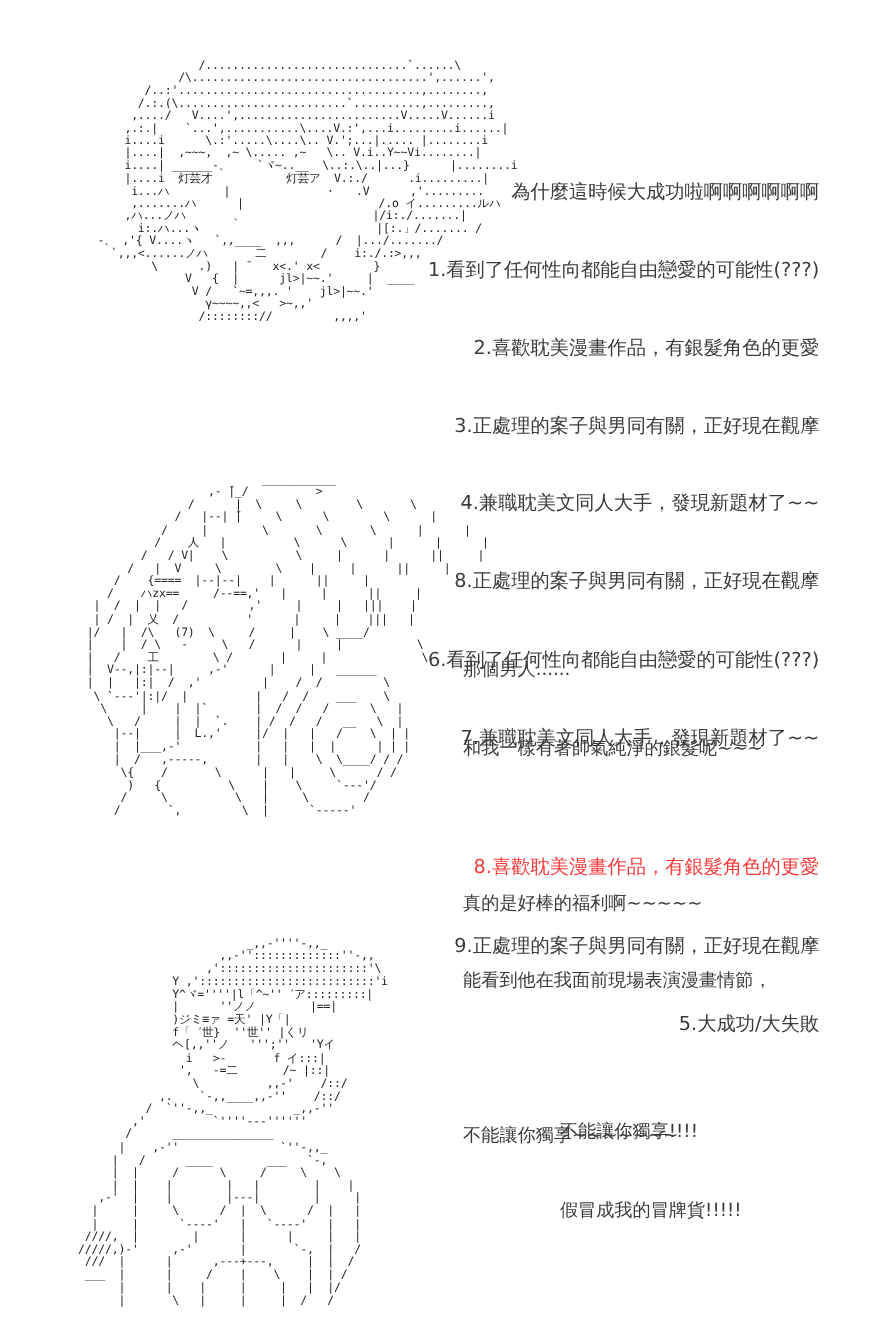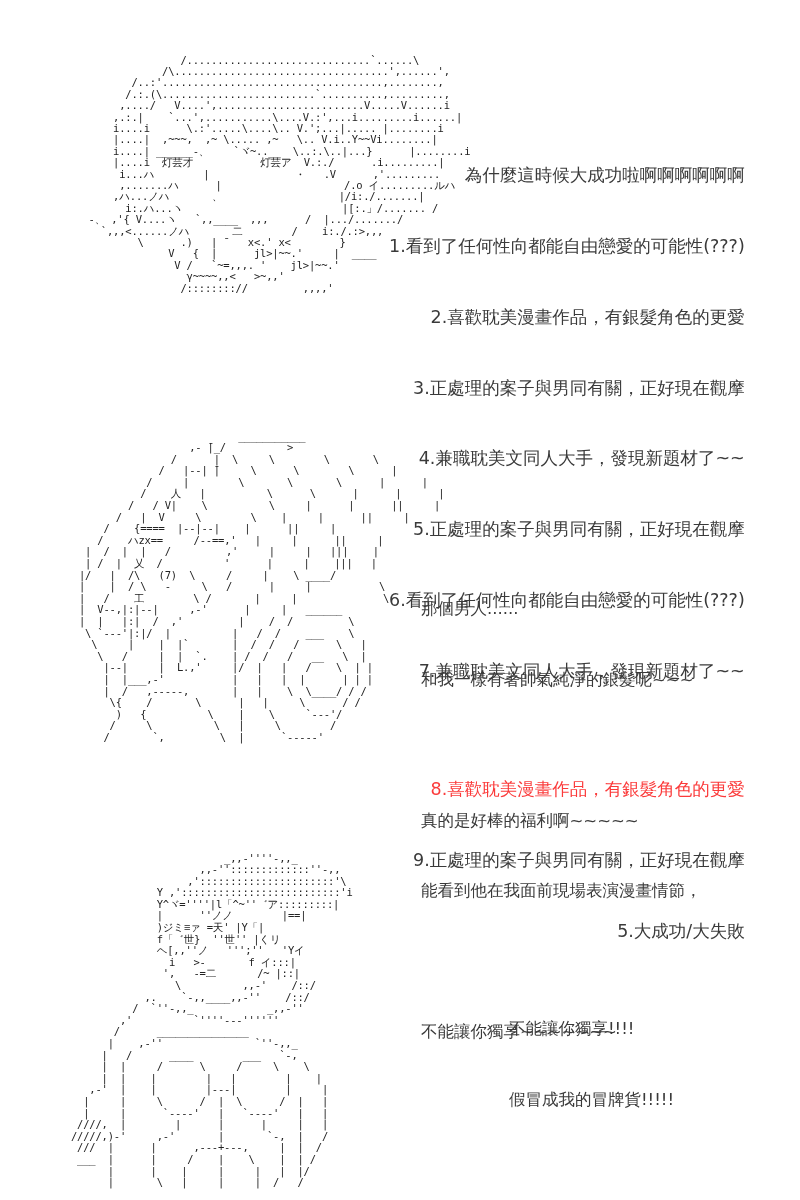--- a/index.html
+++ b/index.html
@@ -118,21 +118,21 @@
                    V /   `~=,,,. '    jl&gt;|~~.'
                      γ~~~~,,&lt;   &gt;~,,'
                     /:::::::://         ,,,,'</pre>
 
   <div class="dialogue" id="dialogue-top">
     <span class="line">為什麼這時候大成功啦啊啊啊啊啊啊</span>
     <span class="line">1.看到了任何性向都能自由戀愛的可能性(???)</span>
     <span class="line">2.喜歡耽美漫畫作品，有銀髮角色的更愛</span>
     <span class="line">3.正處理的案子與男同有關，正好現在觀摩</span>
     <span class="line">4.兼職耽美文同人大手，發現新題材了~~</span>
-    <span class="line">5.正處理的案子與男同有關，正好現在觀摩</span>
+    <span class="line">8.正處理的案子與男同有關，正好現在觀摩</span>
     <span class="line">6.看到了任何性向都能自由戀愛的可能性(???)</span>
     <span class="line">7.兼職耽美文同人大手，發現新題材了~~</span>
     <span class="line highlight">8.喜歡耽美漫畫作品，有銀髮角色的更愛</span>
     <span class="line">9.正處理的案子與男同有關，正好現在觀摩</span>
     <span class="line">5.大成功/大失敗</span>
   </div>
 
   <pre class="aa" id="aa-panel-2">                                  ___________
                           ,- ̄|_/          &gt;
                        /      |  \     \        \       \

